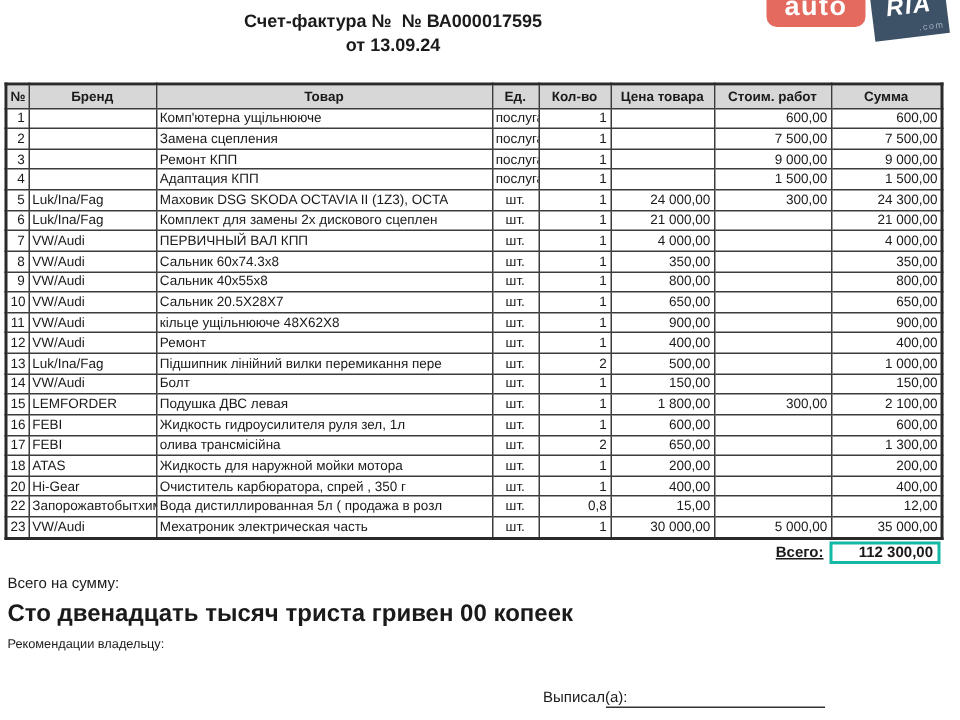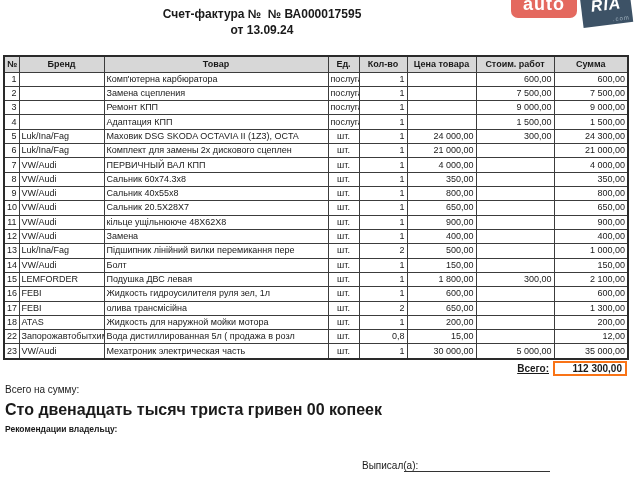--- a/index.html
+++ b/index.html
@@ -46,28 +46,28 @@
   td.al { text-align:left; }
   td.ar { text-align:right; }
   td.ac { text-align:center; }
   
   .total-row {
     position:absolute; top:361px; left:3px; width:624px;
     display:flex; justify-content:flex-end; align-items:center;
   }
   .total-label { font-weight:bold; font-size:10px; padding-right:4px;text-decoration:underline; }
   .total-box {
-    width:74px; height:15px; border:2px solid #f97316;
+    width:74px; height:15px; border:2px solid #14b8a6;
     font-weight:bold; font-size:10px; line-height:12px;
     text-align:right; padding-right:3px;
   }
   
   .sum-label { position:absolute; top:384px; left:5px; font-size:10px;text-align:right; }
   .sum-words { position:absolute; top:401px; left:5px; font-size:16px; font-weight:bold; }
-  .recommend { position:absolute; top:424px; left:5px; font-size:8.5px; font-weight:bold; }
+  .recommend { position:absolute; top:424px; left:5px; font-size:8.5px; font-weight:normal; }
   .issued-label { position:absolute; top:460px; left:362px; font-size:10px; }
   .issued-line { position:absolute; top:471px; left:404px; width:146px; border-bottom:1px solid #333; }
 </style>
 </head>
 <body>
 
 <div class="title-wrap">
   <div class="title-line1">Счет-фактура №  № ВА000017595</div>
   <div class="title-line2">от 13.09.24</div>
 </div>
@@ -100,21 +100,21 @@
       <th>Кол-во</th>
       <th>Цена товара</th>
       <th>Стоим. работ</th>
       <th>Сумма</th>
     </tr>
   </thead>
   <tbody id="invoice-body">
       <tr>
         <td class="ar">1</td>
         <td class="al"></td>
-        <td class="al">Комп'ютерна карбюратора</td>
+        <td class="al">Комп'ютерна ущільнююче</td>
         <td class="ac">послуга</td>
         <td class="ar">1</td>
         <td class="ar"></td>
         <td class="ar">600,00</td>
         <td class="ar">600,00</td>
       </tr>
       <tr>
         <td class="ar">2</td>
         <td class="al"></td>
         <td class="al">Замена сцепления</td>
@@ -210,21 +210,21 @@
         <td class="al">кільце ущільнююче 48Х62Х8</td>
         <td class="ac">шт.</td>
         <td class="ar">1</td>
         <td class="ar">900,00</td>
         <td class="ar"></td>
         <td class="ar">900,00</td>
       </tr>
       <tr>
         <td class="ar">12</td>
         <td class="al">VW/Audi</td>
-        <td class="al">Замена</td>
+        <td class="al">Ремонт</td>
         <td class="ac">шт.</td>
         <td class="ar">1</td>
         <td class="ar">400,00</td>
         <td class="ar"></td>
         <td class="ar">400,00</td>
       </tr>
       <tr>
         <td class="ar">13</td>
         <td class="al">Luk/Ina/Fag</td>
         <td class="al">Підшипник лінійний вилки перемикання пере</td>
@@ -276,20 +276,30 @@
       </tr>
       <tr>
         <td class="ar">18</td>
         <td class="al">ATAS</td>
         <td class="al">Жидкость для наружной мойки мотора</td>
         <td class="ac">шт.</td>
         <td class="ar">1</td>
         <td class="ar">200,00</td>
         <td class="ar"></td>
         <td class="ar">200,00</td>
+      </tr>
+      <tr>
+        <td class="ar">20</td>
+        <td class="al">Hi-Gear</td>
+        <td class="al">Очиститель карбюратора, спрей , 350 г</td>
+        <td class="ac">шт.</td>
+        <td class="ar">1</td>
+        <td class="ar">400,00</td>
+        <td class="ar"></td>
+        <td class="ar">400,00</td>
       </tr>
       <tr>
         <td class="ar">22</td>
         <td class="al">Запорожавтобытхим</td>
         <td class="al">Вода дистиллированная 5л ( продажа в розл</td>
         <td class="ac">шт.</td>
         <td class="ar">0,8</td>
         <td class="ar">15,00</td>
         <td class="ar"></td>
         <td class="ar">12,00</td>

